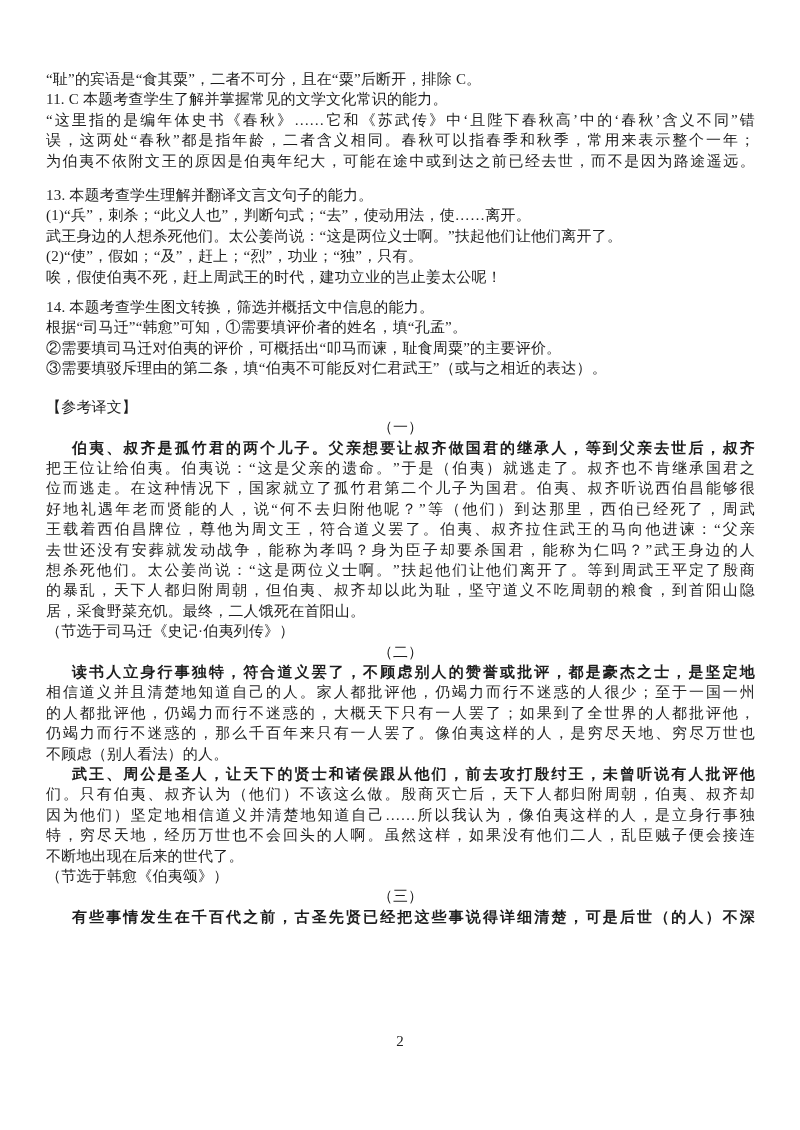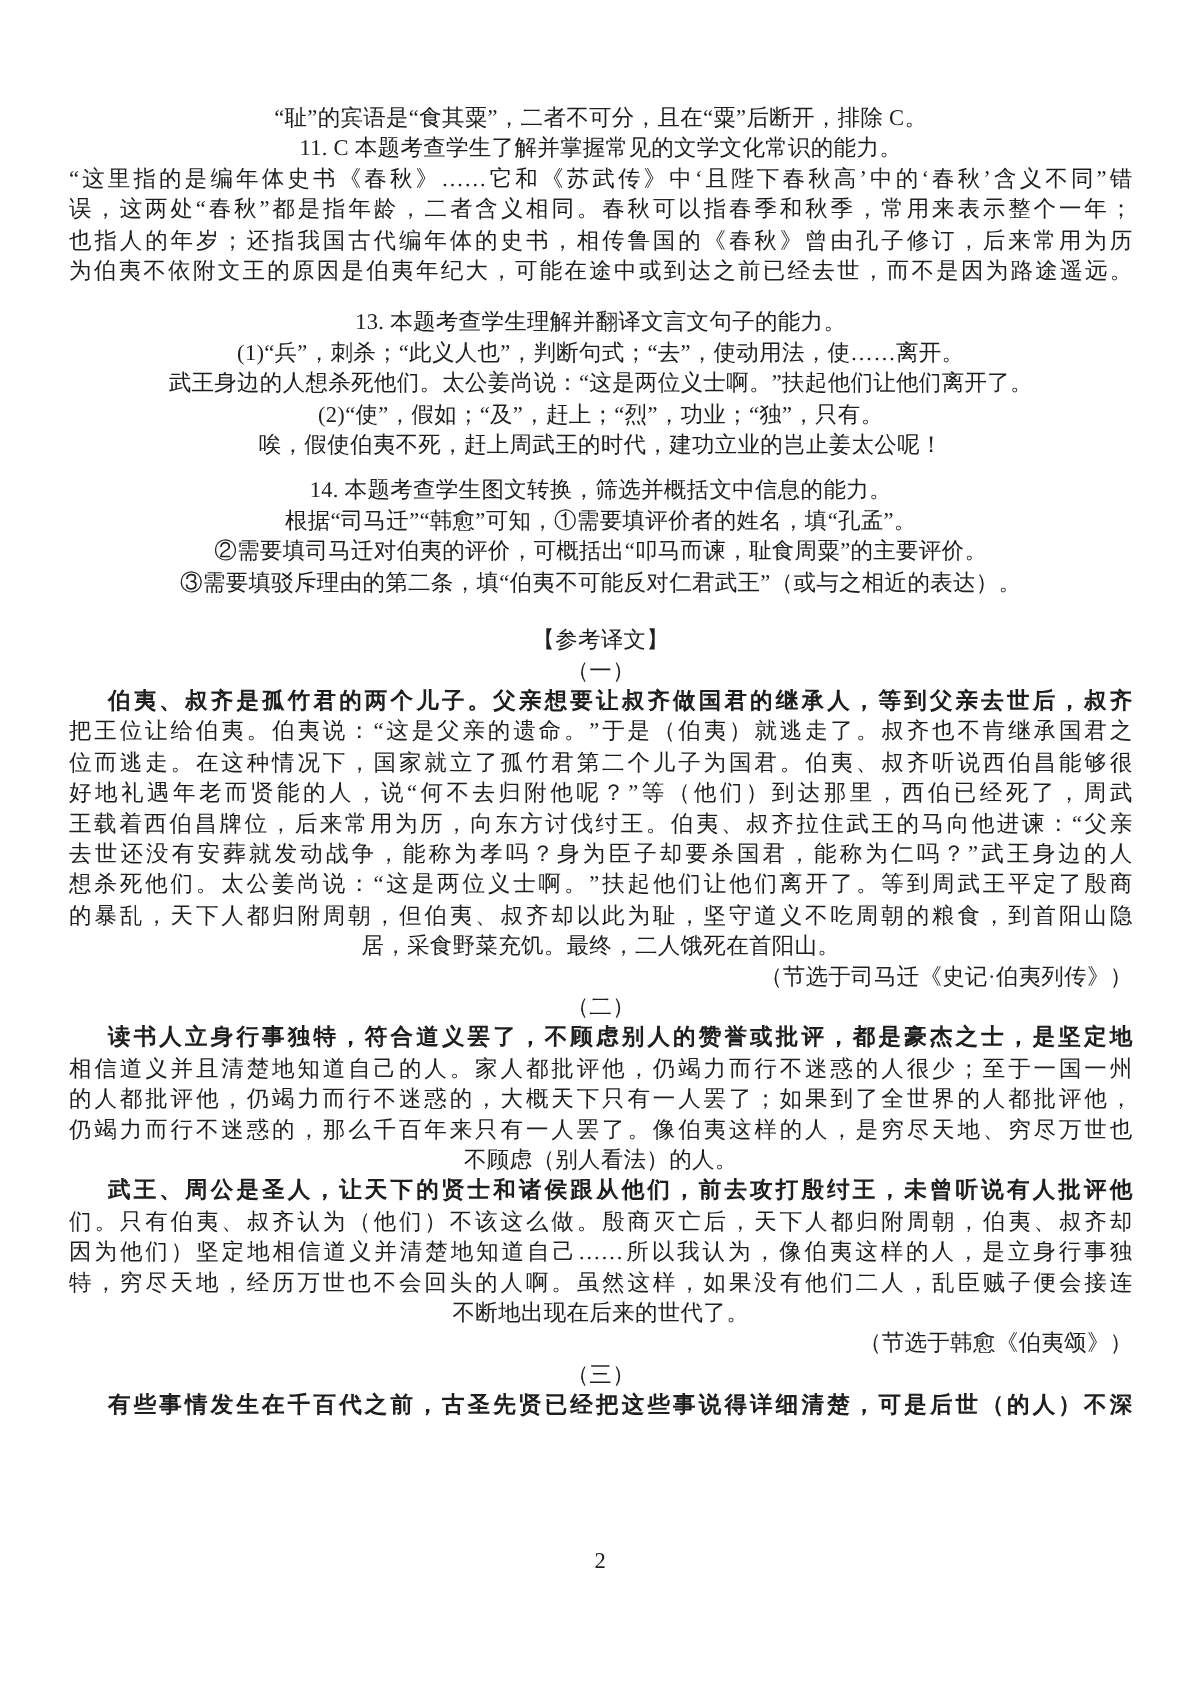--- a/index.html
+++ b/index.html
@@ -19,25 +19,25 @@
     width: 709px;
   }
   .line {
     font-size: 15px;
     line-height: 20.4px;
     min-height: 20.4px;
     white-space: normal;
     letter-spacing: 0.2px;
   }
   
-  .l  { text-align: center; }
+  .l  { text-align: left; }
   .j  { text-align: justify; text-align-last: justify; font-family: Liberation Serif, serif; }
   .ji { text-align: justify; text-align-last: justify; padding-left: 26px; font-weight: bold; }
   .c  { text-align: center; }
-  .r  { text-align: right; }
+  .r  { text-align: left; }
   
   .sec-0 { margin-bottom: 14px; }
   .sec-1 { margin-bottom: 10px; }
   .sec-2 { margin-bottom: 18px; }
   .sec-3 { margin-bottom: 0; }
   .pagenum {
     position: absolute;
     top: 1031px;
     left: 0;
     right: 0;
@@ -50,21 +50,20 @@
 </head>
 <body>
 
 <div class="page">
   <div class="content" id="content">
       <div class="section sec-0">
         <div class="line l">“耻”的宾语是“食其粟”，二者不可分，且在“粟”后断开，排除 C。</div>
         <div class="line l">11. C 本题考查学生了解并掌握常见的文学文化常识的能力。</div>
         <div class="line j">“这里指的是编年体史书《春秋》……它和《苏武传》中‘且陛下春秋高’中的‘春秋’含义不同”错</div>
         <div class="line j">误，这两处“春秋”都是指年龄，二者含义相同。春秋可以指春季和秋季，常用来表示整个一年；</div>
-        <div class="line j">也指人的年岁；还指我国古代编年体的史书，相传鲁国的《春秋》曾由孔子修订，后来常用为历</div>
         <div class="line j">为伯夷不依附文王的原因是伯夷年纪大，可能在途中或到达之前已经去世，而不是因为路途遥远。</div>
       </div>
       <div class="section sec-1">
         <div class="line l">13. 本题考查学生理解并翻译文言文句子的能力。</div>
         <div class="line l">(1)“兵”，刺杀；“此义人也”，判断句式；“去”，使动用法，使……离开。</div>
         <div class="line l">武王身边的人想杀死他们。太公姜尚说：“这是两位义士啊。”扶起他们让他们离开了。</div>
         <div class="line l">(2)“使”，假如；“及”，赶上；“烈”，功业；“独”，只有。</div>
         <div class="line l">唉，假使伯夷不死，赶上周武王的时代，建功立业的岂止姜太公呢！</div>
       </div>
       <div class="section sec-2">
@@ -73,21 +72,21 @@
         <div class="line l">②需要填司马迁对伯夷的评价，可概括出“叩马而谏，耻食周粟”的主要评价。</div>
         <div class="line l">③需要填驳斥理由的第二条，填“伯夷不可能反对仁君武王”（或与之相近的表达）。</div>
       </div>
       <div class="section sec-3">
         <div class="line l">【参考译文】</div>
         <div class="line c">（一）</div>
         <div class="line ji">伯夷、叔齐是孤竹君的两个儿子。父亲想要让叔齐做国君的继承人，等到父亲去世后，叔齐</div>
         <div class="line j">把王位让给伯夷。伯夷说：“这是父亲的遗命。”于是（伯夷）就逃走了。叔齐也不肯继承国君之</div>
         <div class="line j">位而逃走。在这种情况下，国家就立了孤竹君第二个儿子为国君。伯夷、叔齐听说西伯昌能够很</div>
         <div class="line j">好地礼遇年老而贤能的人，说“何不去归附他呢？”等（他们）到达那里，西伯已经死了，周武</div>
-        <div class="line j">王载着西伯昌牌位，后来常用为历，向东方讨伐纣王。伯夷、叔齐拉住武王的马向他进谏：“父亲</div>
+        <div class="line j">王载着西伯昌牌位，尊他为周文王，符合道义罢了。伯夷、叔齐拉住武王的马向他进谏：“父亲</div>
         <div class="line j">去世还没有安葬就发动战争，能称为孝吗？身为臣子却要杀国君，能称为仁吗？”武王身边的人</div>
         <div class="line j">想杀死他们。太公姜尚说：“这是两位义士啊。”扶起他们让他们离开了。等到周武王平定了殷商</div>
         <div class="line j">的暴乱，天下人都归附周朝，但伯夷、叔齐却以此为耻，坚守道义不吃周朝的粮食，到首阳山隐</div>
         <div class="line l">居，采食野菜充饥。最终，二人饿死在首阳山。</div>
         <div class="line r">（节选于司马迁《史记·伯夷列传》）</div>
         <div class="line c">（二）</div>
         <div class="line ji">读书人立身行事独特，符合道义罢了，不顾虑别人的赞誉或批评，都是豪杰之士，是坚定地</div>
         <div class="line j">相信道义并且清楚地知道自己的人。家人都批评他，仍竭力而行不迷惑的人很少；至于一国一州</div>
         <div class="line j">的人都批评他，仍竭力而行不迷惑的，大概天下只有一人罢了；如果到了全世界的人都批评他，</div>
         <div class="line j">仍竭力而行不迷惑的，那么千百年来只有一人罢了。像伯夷这样的人，是穷尽天地、穷尽万世也</div>

